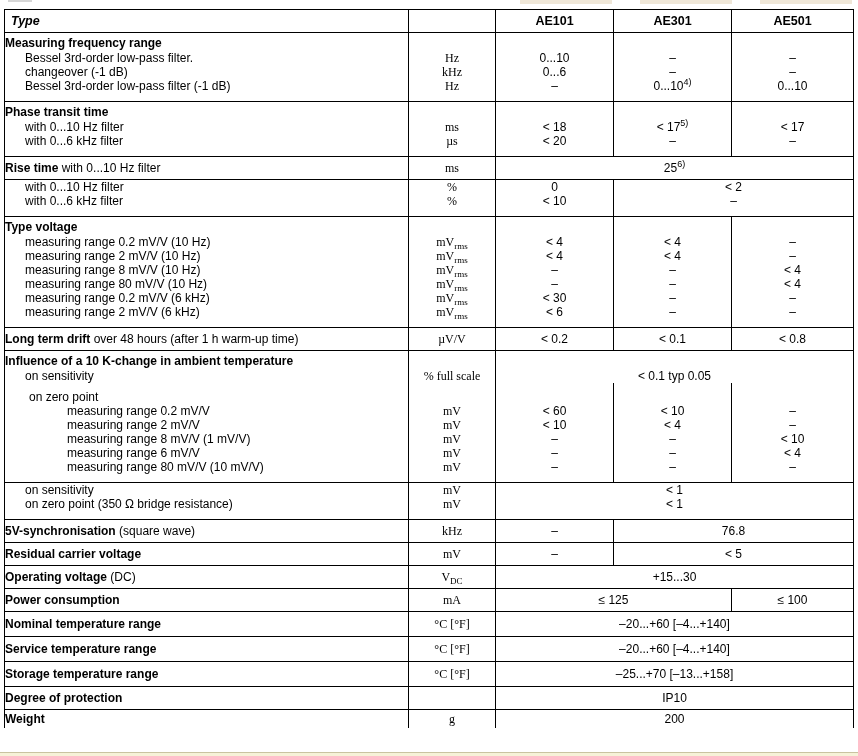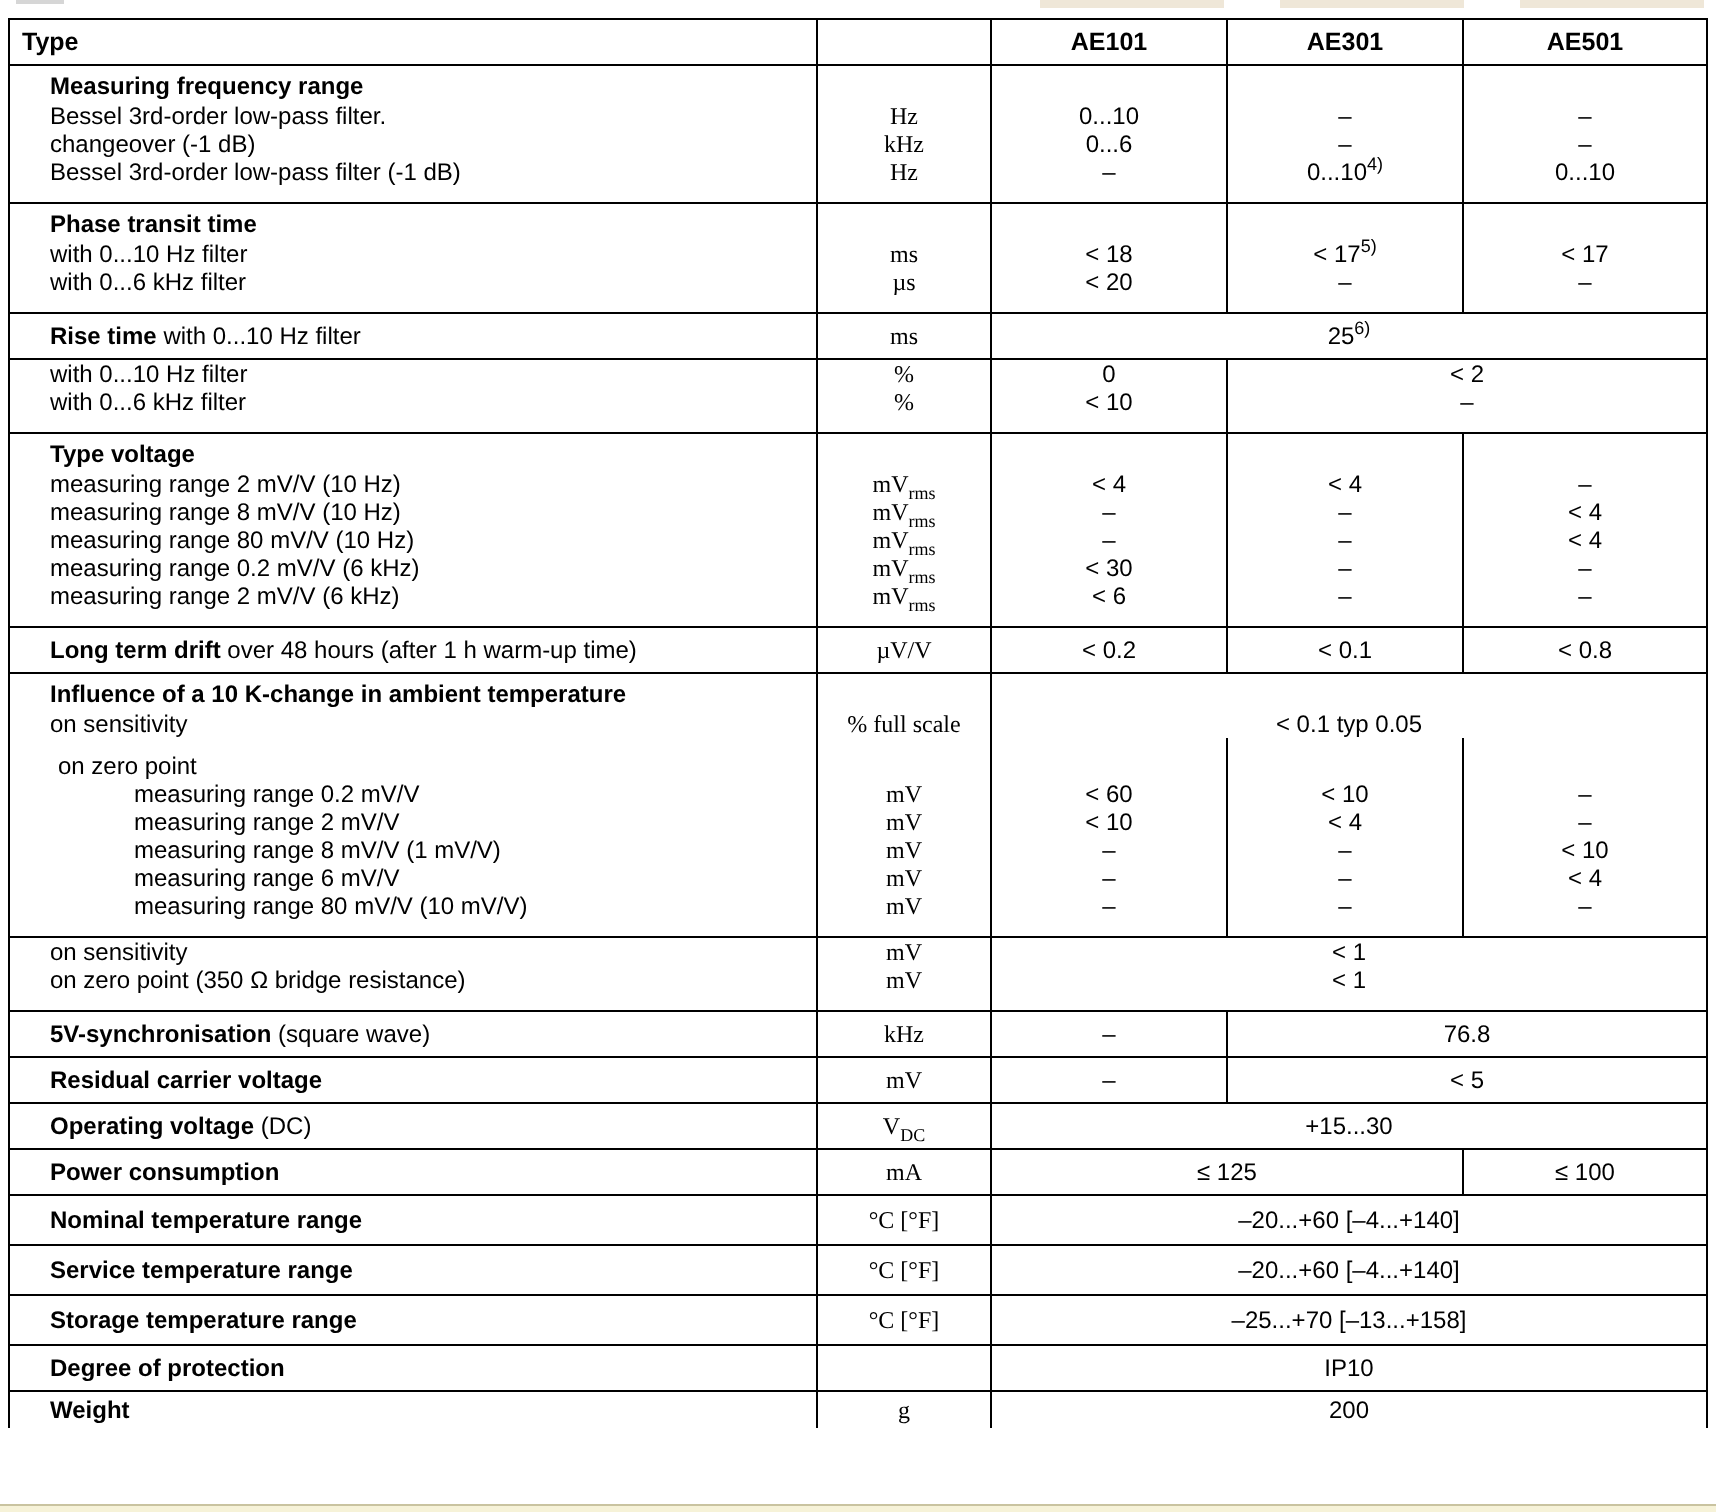--- a/index.html
+++ b/index.html
@@ -32,39 +32,39 @@
   }
   col.c-label { width: 404px; }
   col.c-unit  { width: 87px; }
   col.c-v1    { width: 118px; }
   col.c-v2    { width: 118px; }
   col.c-v3    { width: 122px; }
 
   thead { border-bottom: 1.5px solid #000; }
   thead tr { height: 23px; }
   th { font-size: 12.5px; font-weight: bold; padding: 0 4px; vertical-align: middle; }
-  th.lbl { text-align: left; padding-left: 6px; }
+  th.lbl { text-align: left; padding-left: 6px; font-style: italic; }
   th.u { border-left: 1.5px solid #000; border-right: 1.5px solid #000; }
   th.v { border-left: 1.5px solid #000; text-align: center; }
 
   tbody { border-top: 1.5px solid #000; }
   td { font-size: 12px; padding: 0 3px; vertical-align: middle; }
   td.lbl { text-align: left; line-height: 14px; }
   td.u, td.v { text-align: center; line-height: 14px; }
   td.u { border-left: 1.5px solid #000; border-right: 1.5px solid #000; font-family: Liberation Serif, serif; }
   td.v { border-left: 1.5px solid #000; }
 
   tr.tt td { padding-top: 3px; line-height: 15px; }
   tr.gap td { padding-top: 7px; padding-left: 24px; }
   tr.pb td { padding-bottom: 8px; }
   tbody.single td { height: 23px; }
   tbody.tall td { height: 25px; }
   tbody.cut td { height: 18px; vertical-align: middle; }
 
-  .ind0 { padding-left: 20px; margin-left: 36px; }
+  .ind0 { padding-left: 0; margin-left: 36px; }
   .ind1 { padding-left: 20px; }
   .ind2 { padding-left: 62px; }
 
   b { font-weight: bold; }
   sup { font-size: 9px; line-height: 0; vertical-align: super; }
   sub { font-size: 9px; line-height: 0; vertical-align: sub; }
 </style>
 </head>
 <body>
 
@@ -168,20 +168,27 @@
       </tbody>
       <tbody>
         <tr class="tt">
           <td class="lbl ind0"><b>Type voltage</b></td>
           <td class="u"></td>
           <td class="v"></td>
           <td class="v"></td>
           <td class="v"></td>
         </tr>
         <tr>
+          <td class="lbl ind1">measuring range 0.2 mV/V (10 Hz)</td>
+          <td class="u">mV<sub>rms</sub></td>
+          <td class="v">&lt; 4</td>
+          <td class="v">&lt; 4</td>
+          <td class="v">–</td>
+        </tr>
+        <tr>
           <td class="lbl ind1">measuring range 2 mV/V (10 Hz)</td>
           <td class="u">mV<sub>rms</sub></td>
           <td class="v">&lt; 4</td>
           <td class="v">&lt; 4</td>
           <td class="v">–</td>
         </tr>
         <tr>
           <td class="lbl ind1">measuring range 8 mV/V (10 Hz)</td>
           <td class="u">mV<sub>rms</sub></td>
           <td class="v">–</td>

